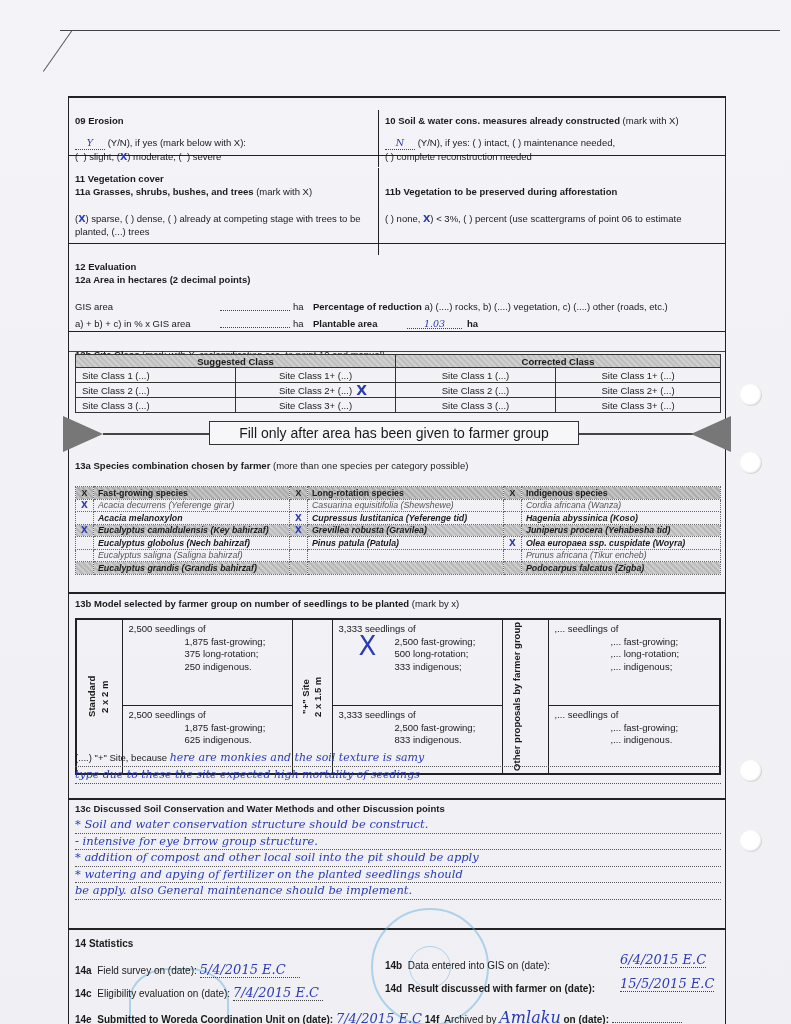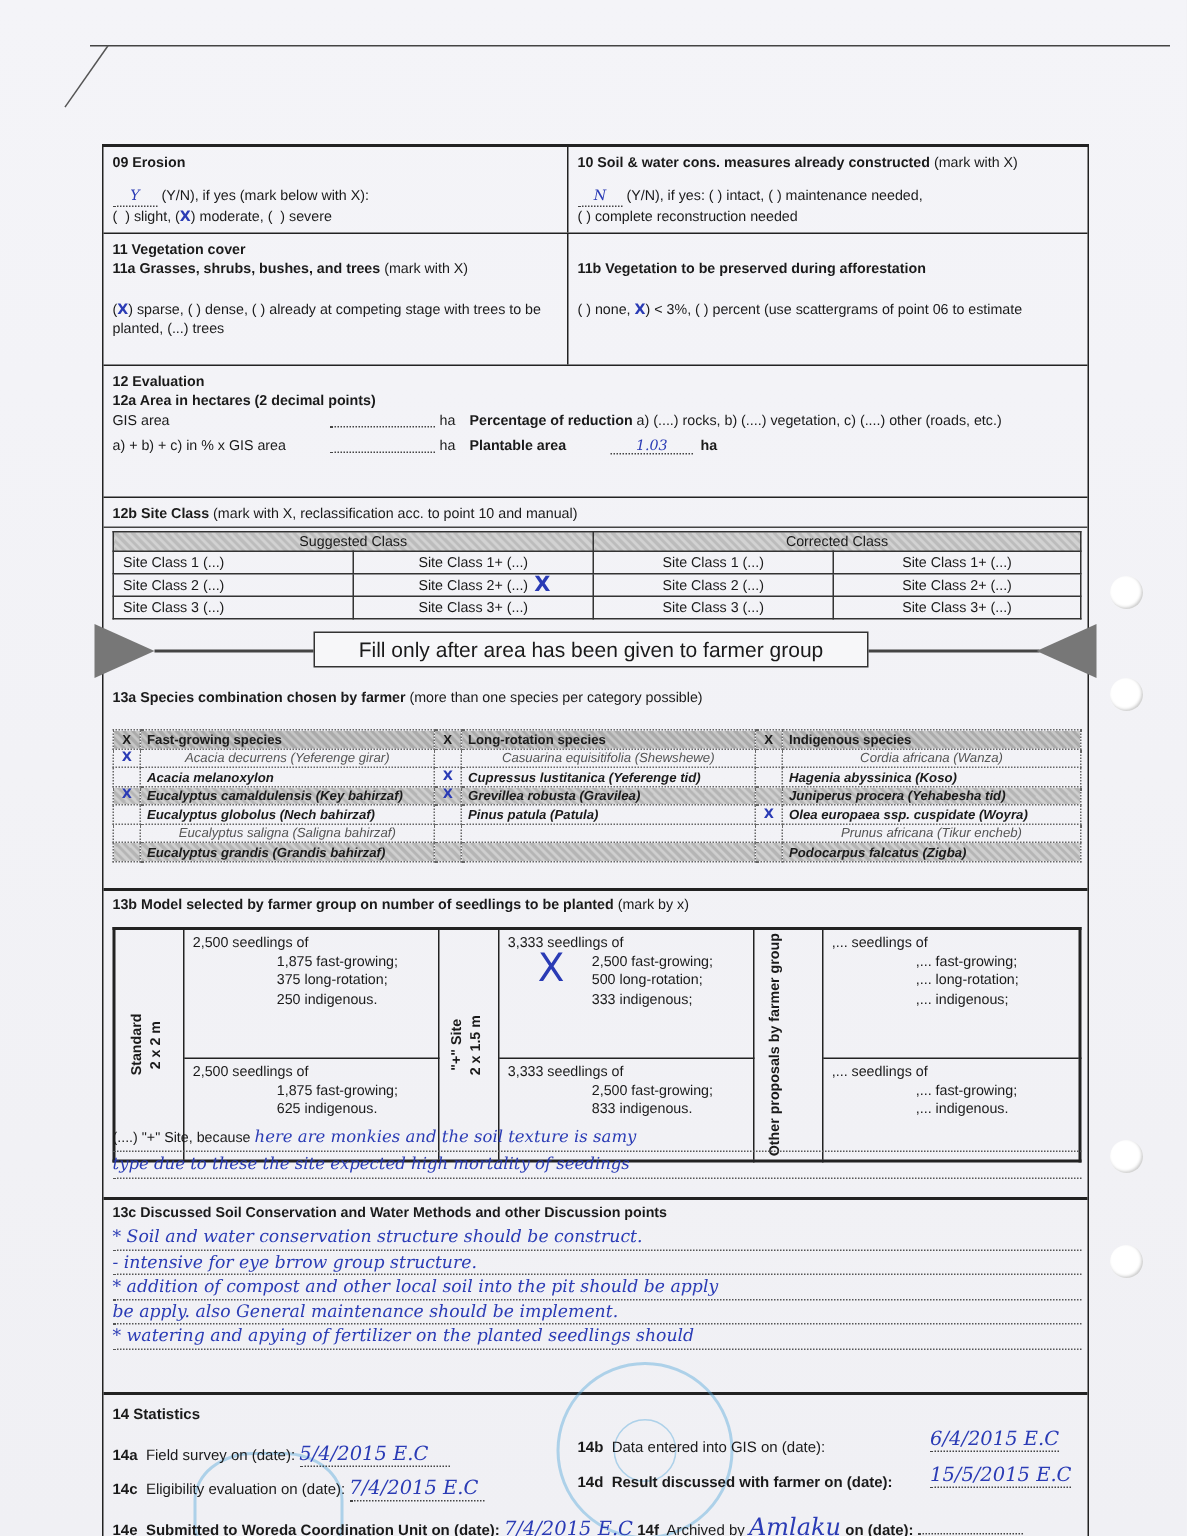--- a/index.html
+++ b/index.html
@@ -27,48 +27,48 @@
     position: absolute; width: 22px; height: 22px; border-radius: 50%;
     background: #ffffff; box-shadow: inset -1px -1px 2px #ccc;
   }
   .form {
     position: absolute; left: 68px; top: 96px; width: 658px; height: 930px;
     border-left: 1.5px solid #222; border-right: 1.5px solid #222;
     border-top: 2px solid #222;
     font-size: 9.5px;
   }
   .row { position: absolute; left: 0; width: 100%; border-bottom: 1.5px solid #222; }
-  .cell { position: absolute; top: 0; height: 100%; padding: 4px 6px; line-height: 13px; }
+  .cell { position: absolute; top: 12px; height: 100%; padding: 4px 6px; line-height: 13px; }
   .b { font-weight: bold; }
   .hand { font-family: "DejaVu Serif", serif; font-style: italic; color: #2a3bb5; }
   .mark { color: #2a3bb5; font-weight: bold; font-family: "DejaVu Sans", sans-serif; }
   .dots { border-bottom: 1px dotted #444; display: inline-block; }
   table { border-collapse: collapse; }
   .site-table { position: absolute; left: 6px; top: 256px; width: 646px; font-size: 9.5px; }
   .site-table td { border: 1px solid #333; height: 15px; padding: 0 6px; }
-  .site-table .hdr td { background: repeating-linear-gradient(45deg,#bcbcbc 0 2px,#d2d2d2 2px 4px); text-align: center; font-weight: normal; height: 13px; }
+  .site-table .hdr td { background: repeating-linear-gradient(45deg,#bcbcbc 0 2px,#d2d2d2 2px 4px); text-align: center; font-weight: bold; height: 13px; }
   .banner {
     position: absolute; left: 0; top: 318px; width: 100%; height: 36px;
   }
   .banner-box {
     position: absolute; left: 140px; top: 5px; width: 370px; height: 24px;
     border: 1px solid #333; background: #f7f7f9; text-align: center;
     font-size: 14px; line-height: 22px;
   }
   .banner-line { position: absolute; top: 17px; height: 2px; background: #444; }
   .tri-l { position: absolute; left: -6px; top: 0; width: 0; height: 0;
     border-top: 18px solid transparent; border-bottom: 18px solid transparent; border-left: 40px solid #777; }
   .tri-r { position: absolute; right: -6px; top: 0; width: 0; height: 0;
     border-top: 18px solid transparent; border-bottom: 18px solid transparent; border-right: 40px solid #777; }
   .species-table { position: absolute; left: 6px; top: 388px; width: 646px; font-size: 8.8px; }
   .species-table td { border: 1px dotted #666; height: 12.5px; padding: 0 4px; font-style: italic; font-weight: bold; white-space: nowrap; overflow: hidden; }
   .species-table td.x { width: 18px; text-align: center; font-style: normal; }
   .species-table tr.hdr td { background: repeating-linear-gradient(45deg,#aaa 0 2px,#c6c6c6 2px 4px); font-style: normal; }
   .species-table td.shade { background: repeating-linear-gradient(45deg,#b5b5b5 0 2px,#cfcfcf 2px 4px); }
-  .species-table td.light { font-weight: normal; color: #555; text-align: center; }
+  .species-table td.light { font-weight: normal; color: #555; }
   .model-table { position: absolute; left: 6px; top: 520px; width: 646px; font-size: 9.5px; border: 2px solid #222; }
   .model-table td { border: 1.5px solid #222; vertical-align: top; padding: 3px 6px; line-height: 12.5px; }
   .vert { writing-mode: vertical-rl; transform: rotate(180deg); text-align: center; vertical-align: middle !important; padding: 2px !important; font-weight: bold; }
   .indent { padding-left: 56px; display: block; }
   .stamp { position: absolute; border: 2px solid rgba(90,170,220,0.45); border-radius: 50%; }
 </style>
 </head>
 <body>
 
 <div class="page">
@@ -115,21 +115,21 @@
         <div style="height:13px"></div>
         <div class="b">11b Vegetation to be preserved during afforestation</div>
         <div style="margin-top:14px"><span>(   ) none,</span> <span class="mark">X</span>) <span>&lt; 3%, (   ) percent (use scattergrams of point 06 to estimate</span></div>
       </div>
     </div>
 
     <div class="row" style="top:146px;height:88px">
       <div class="cell" style="left:0;width:100%">
         <div class="b">12 Evaluation</div>
         <div class="b">12a Area in hectares (2 decimal points)</div>
-        <div style="position:relative;height:14px">
+        <div style="margin-top:14px;position:relative;height:14px">
           <span style="position:absolute;left:0">GIS area</span>
           <span class="dots" style="position:absolute;left:145px;width:70px;height:11px"></span>
           <span style="position:absolute;left:218px">ha</span>
           <span style="position:absolute;left:238px"><span class="b">Percentage of reduction</span> <span>a) (....) rocks, b) (....) vegetation, c) (....) other (roads, etc.)</span></span>
         </div>
         <div style="position:relative;height:14px;margin-top:3px">
           <span style="position:absolute;left:0">a) + b) + c) in % x GIS area</span>
           <span class="dots" style="position:absolute;left:145px;width:70px;height:11px"></span>
           <span style="position:absolute;left:218px">ha</span>
           <span class="b" style="position:absolute;left:238px">Plantable area</span>
@@ -311,22 +311,22 @@
         <span class="hand" style="font-size:11px">type due to these the site expected high mortality of seedings</span>
       </div>
     </div>
 
     <div class="row" style="top:700px;height:1px;border-bottom:2px solid #222"></div>
     <div class="b" style="position:absolute;left:6px;top:705px;font-size:9.5px">13c Discussed Soil Conservation and Water Methods and other Discussion points</div>
     <div style="position:absolute;left:6px;top:719px;width:646px;font-size:11.5px;line-height:15.5px">
       <div class="hand" style="border-bottom:1px dotted #555">* Soil and water conservation structure should be construct.</div>
       <div class="hand" style="border-bottom:1px dotted #555">- intensive for eye brrow group structure.</div>
       <div class="hand" style="border-bottom:1px dotted #555;white-space:nowrap">* addition of compost and other local soil into the pit should be apply</div>
+      <div class="hand" style="border-bottom:1px dotted #555;white-space:nowrap">* watering and apying of fertilizer on the planted seedlings should</div>
       <div class="hand" style="border-bottom:1px dotted #555">be apply. also General maintenance should be implement.</div>
-      <div class="hand" style="border-bottom:1px dotted #555;white-space:nowrap">* watering and apying of fertilizer on the planted seedlings should</div>
     </div>
 
     <div class="row" style="top:830px;height:1px;border-bottom:2px solid #222"></div>
 
     <div class="stamp" style="left:302px;top:810px;width:118px;height:118px"></div>
     <div class="stamp" style="left:340px;top:848px;width:42px;height:42px;border-width:1px"></div>
     <div class="stamp" style="left:60px;top:870px;width:100px;height:80px;border-radius:40%"></div>
 
     <div class="b" style="position:absolute;left:6px;top:840px;font-size:10px">14 Statistics</div>
 

